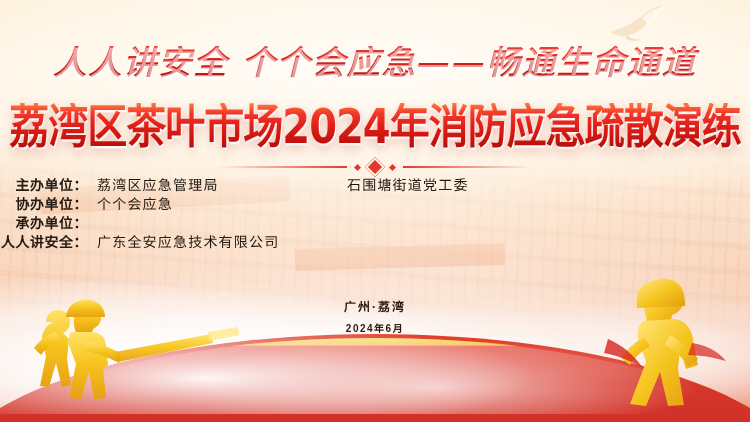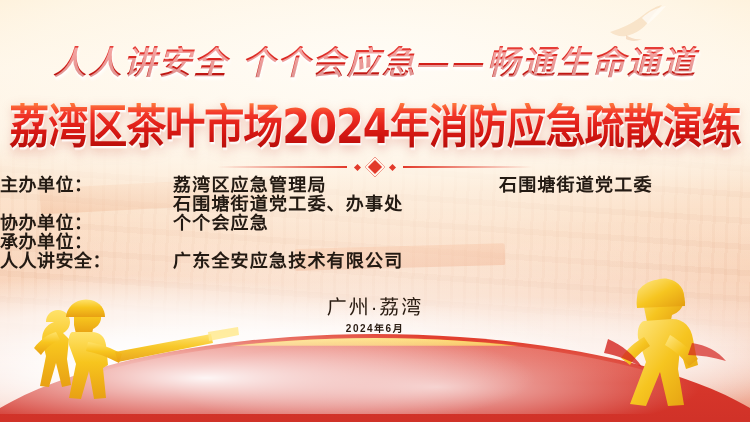--- a/index.html
+++ b/index.html
@@ -142,39 +142,39 @@
     width:14px;height:14px;background:#e23a2a;transform:rotate(45deg);
     box-shadow:inset 0 0 0 2px #fff4ea;
   }
 
   
   .orgs{
     position:absolute;top:176px;left:0;width:750px;
     color:#231a13;
   }
   .org-row{
-    display:flex;justify-content:space-between;align-items:baseline;
-    font-size:18px;line-height:19px;white-space:nowrap;
+    display:flex;justify-content:flex-start;align-items:baseline;
+    font-size:14px;line-height:19px;white-space:nowrap;
   }
   .org-label{
     font-weight:bold;text-align:right;width:88px;flex:0 0 88px;
     letter-spacing:.5px;
   }
   .org-value{
-    padding-left:9px;letter-spacing:1.2px;font-weight:700;
+    padding-left:9px;letter-spacing:1.2px;font-weight:400;
     width:250px;flex:0 0 250px;text-align:left;
   }
   .org-value.wide{width:260px;flex:0 0 260px;}
 
   
   .footer{
     position:absolute;top:296px;left:0;width:750px;text-align:center;
     color:#2a1c12;
   }
-  .footer .place{font-size:20px;letter-spacing:2px;line-height:22px;font-weight:400;}
+  .footer .place{font-size:12px;letter-spacing:2px;line-height:22px;font-weight:700;}
   .footer .date{font-size:10px;letter-spacing:1.5px;line-height:22px;font-weight:600;}
 </style>
 </head>
 <body>
 
 <div class="stage">
 
   <div class="bg-base"></div>
   <div class="bg-photo"></div>
   <div class="bg-shopsign2"></div>
@@ -256,25 +256,20 @@
   </div>
 
   <div class="orgs">
 
     <div class="org-row">
       <span class="org-label">主办单位：</span>
       <span class="org-value">荔湾区应急管理局</span>
       <span class="org-value wide">石围塘街道党工委</span>
     </div>
 
-    <div class="org-row">
-      <span class="org-label"></span>
-      <span class="org-value">石围塘街道党工委、办事处</span>
-      <span class="org-value wide"></span>
-    </div>
 
     <div class="org-row">
       <span class="org-label">协办单位：</span>
       <span class="org-value">个个会应急</span>
       <span class="org-value wide"></span>
     </div>
 
     <div class="org-row">
       <span class="org-label">承办单位：</span>
       <span class="org-value wide"></span>

